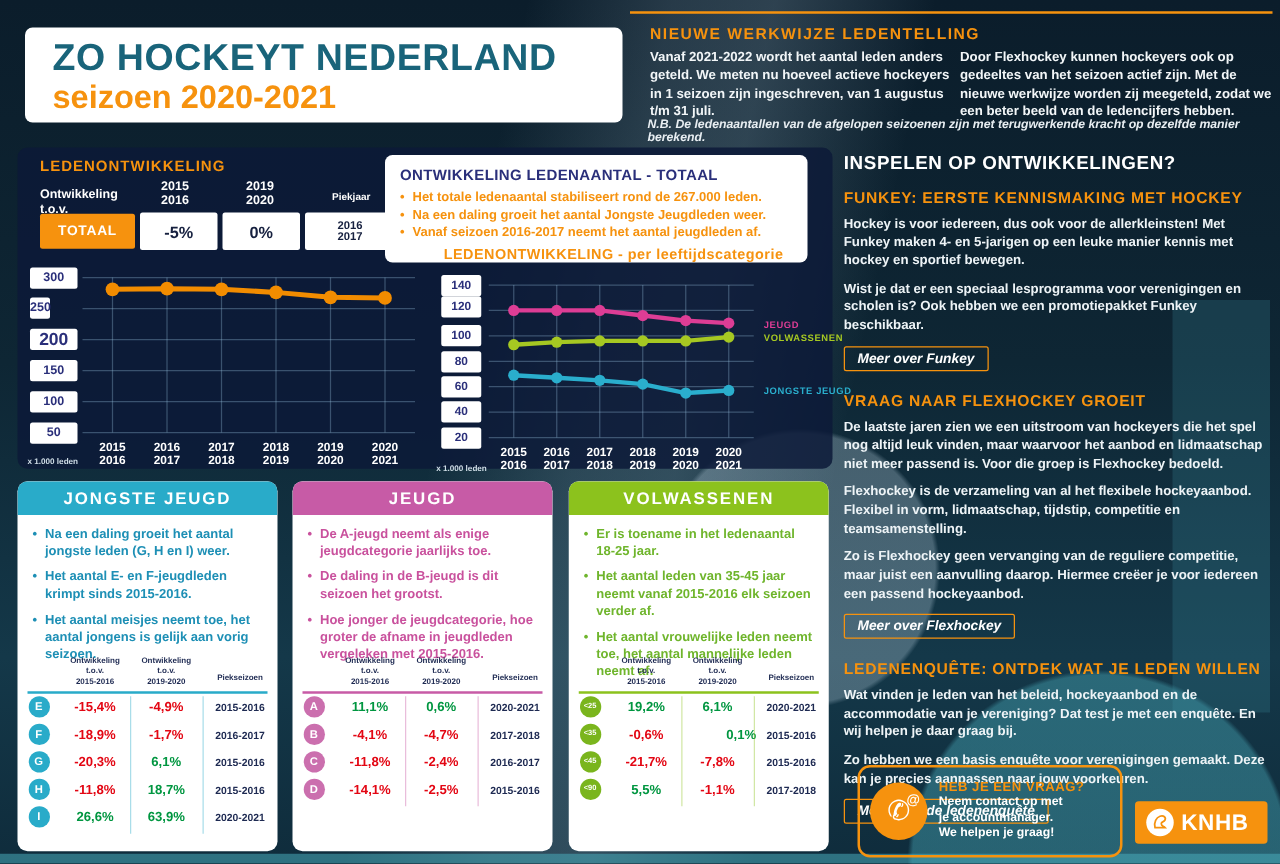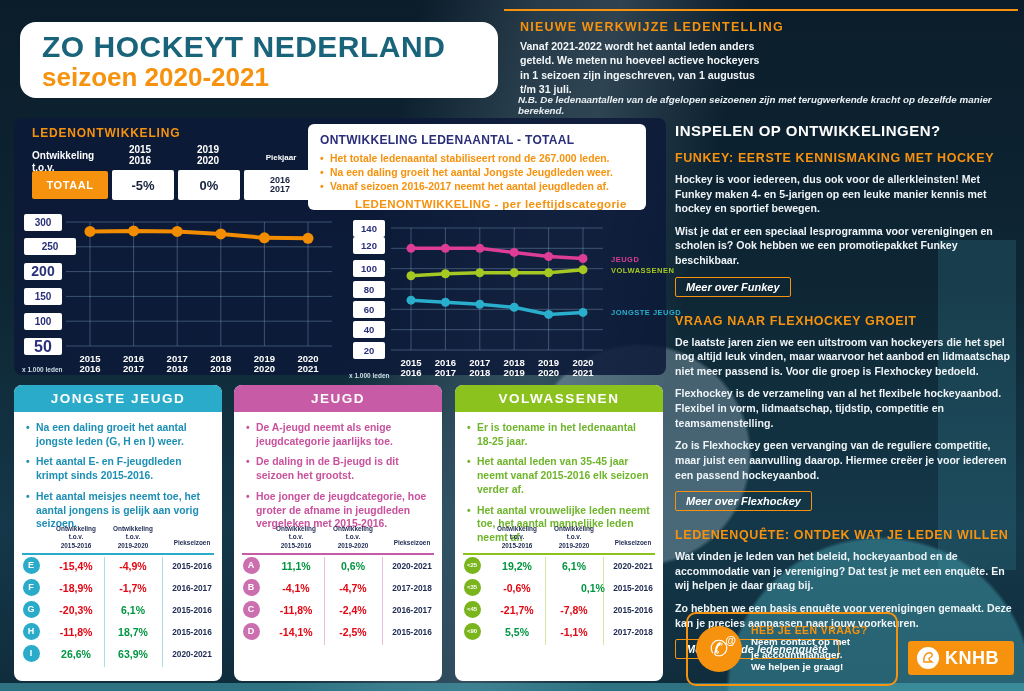--- a/index.html
+++ b/index.html
@@ -7,21 +7,21 @@
     font-family:"Liberation Sans",sans-serif;
     background-color:#0c2230;
     background-image:
       radial-gradient(circle at 640px 455px, rgba(195,218,232,.30) 0 108px, rgba(195,218,232,0) 112px),
       radial-gradient(circle at 880px 690px, rgba(70,165,180,.45) 0 150px, rgba(70,165,180,0) 154px),
       linear-gradient(102deg, rgba(185,212,228,0) 36%, rgba(185,212,228,.16) 46%, rgba(185,212,228,.20) 53%, rgba(185,212,228,0) 64%),
       linear-gradient(180deg,#0b1d2b 0%,#0e2634 42%,#143849 76%,#0f2c3c 100%);}
   .abs{position:absolute;}
   .prelines{white-space:pre-line;}
   
-  .titlecard{left:20px;top:22px;width:478px;height:76px;background:#fff;border-radius:16px;padding:9px 0 0 22px;box-sizing:border-box;}
+  .titlecard{left:20px;top:22px;width:478px;height:76px;background:#fff;border-radius:6px;padding:9px 0 0 22px;box-sizing:border-box;}
   .maintitle{font-size:30px;font-weight:800;letter-spacing:.5px;color:#19647a;line-height:1.05;}
   .subtitle{font-size:26px;font-weight:700;color:#f6920e;line-height:1.15;}
   .topline{left:504px;top:9px;width:514px;height:2px;background:#f6920e;}
   .introhead{left:520px;top:20px;width:500px;font-size:12.5px;font-weight:800;letter-spacing:1.2px;color:#f6920e;}
   .introcol{top:39px;font-size:10.6px;line-height:1.35;color:#f2f6f8;font-weight:600;}
   .nb{left:518px;top:94px;width:502px;font-size:9.8px;font-style:italic;color:#e8eef2;font-weight:600;}
   
   .mainpanel{left:14px;top:118px;width:652px;height:257px;background:rgba(12,25,56,.84);border-radius:8px;}
   .ledenhead{left:32px;top:126px;font-size:12px;font-weight:800;letter-spacing:.8px;color:#f6920e;}
   .ovlabel{left:32px;top:150px;width:80px;font-size:10px;font-weight:700;color:#fff;line-height:1.2;}
@@ -90,20 +90,21 @@
   <div class="abs bottomstrip"></div>
   <div class="abs topline"></div>
 
   <div class="abs titlecard">
     <div class="maintitle">ZO HOCKEYT NEDERLAND</div>
     <div class="subtitle">seizoen 2020-2021</div>
   </div>
 
   <div class="abs introhead">NIEUWE WERKWIJZE LEDENTELLING</div>
   <div class="abs introcol" style="left:520px;width:240px;">Vanaf 2021-2022 wordt het aantal leden anders geteld. We meten nu hoeveel actieve hockeyers in 1 seizoen zijn ingeschreven, van 1 augustus t/m 31 juli.</div>
+  <div class="abs introcol" style="left:768px;width:250px;">Door Flexhockey kunnen hockeyers ook op gedeeltes van het seizoen actief zijn. Met de nieuwe werkwijze worden zij meegeteld, zodat we een beter beeld van de ledencijfers hebben.</div>
   <div class="abs nb">N.B. De ledenaantallen van de afgelopen seizoenen zijn met terugwerkende kracht op dezelfde manier berekend.</div>
 
   <div class="abs mainpanel"></div>
   <div class="abs ledenhead">LEDENONTWIKKELING</div>
   <div class="abs ovlabel">Ontwikkeling t.o.v.</div>
   <div class="abs ovcolhead prelines" style="left:108px;">2015
 2016</div>
   <div class="abs ovcolhead prelines" style="left:176px;">2019
 2020</div>
   <div class="abs ovpiek">Piekjaar</div>
@@ -147,25 +148,25 @@
         <line x1="288" x2="288" y1="14" y2="138" stroke="rgba(145,185,215,.35)"></line>
         <polyline points="70,23.424 113.6,22.927999999999997 157.2,23.424 200.8,25.904 244.4,29.872 288,30.368000000000002" fill="none" stroke="#f28c00" stroke-width="4"></polyline>
         <circle cx="70" cy="23.424" r="5.5" fill="#f28c00"></circle>
         <circle cx="113.6" cy="22.927999999999997" r="5.5" fill="#f28c00"></circle>
         <circle cx="157.2" cy="23.424" r="5.5" fill="#f28c00"></circle>
         <circle cx="200.8" cy="25.904" r="5.5" fill="#f28c00"></circle>
         <circle cx="244.4" cy="29.872" r="5.5" fill="#f28c00"></circle>
         <circle cx="288" cy="30.368000000000002" r="5.5" fill="#f28c00"></circle>
       </svg>
       <div class="abs ytick" style="left: 4px; top: 5.5px; width: 38px; font-size: 10px;">300</div>
-      <div class="abs ytick" style="left: 4px; top: 30.3px; width: 52px; font-size: 10px;">250</div>
+      <div class="abs ytick" style="left: 4px; top: 30.3px; width: 16px; font-size: 10px;">250</div>
       <div class="abs ytick" style="left: 4px; top: 55.1px; width: 38px; font-size: 14px;">200</div>
       <div class="abs ytick" style="left: 4px; top: 79.9px; width: 38px; font-size: 10px;">150</div>
       <div class="abs ytick" style="left: 4px; top: 104.7px; width: 38px; font-size: 10px;">100</div>
-      <div class="abs ytick" style="left: 4px; top: 129.5px; width: 38px; font-size: 16px;">50</div>
+      <div class="abs ytick" style="left: 4px; top: 129.5px; width: 38px; font-size: 10px;">50</div>
       <div class="abs xtick prelines" style="left: 50px; top: 146px;">2015
 2016</div>
       <div class="abs xtick prelines" style="left: 93.6px; top: 146px;">2016
 2017</div>
       <div class="abs xtick prelines" style="left: 137.2px; top: 146px;">2017
 2018</div>
       <div class="abs xtick prelines" style="left: 180.8px; top: 146px;">2018
 2019</div>
       <div class="abs xtick prelines" style="left: 224.4px; top: 146px;">2019
 2020</div>

